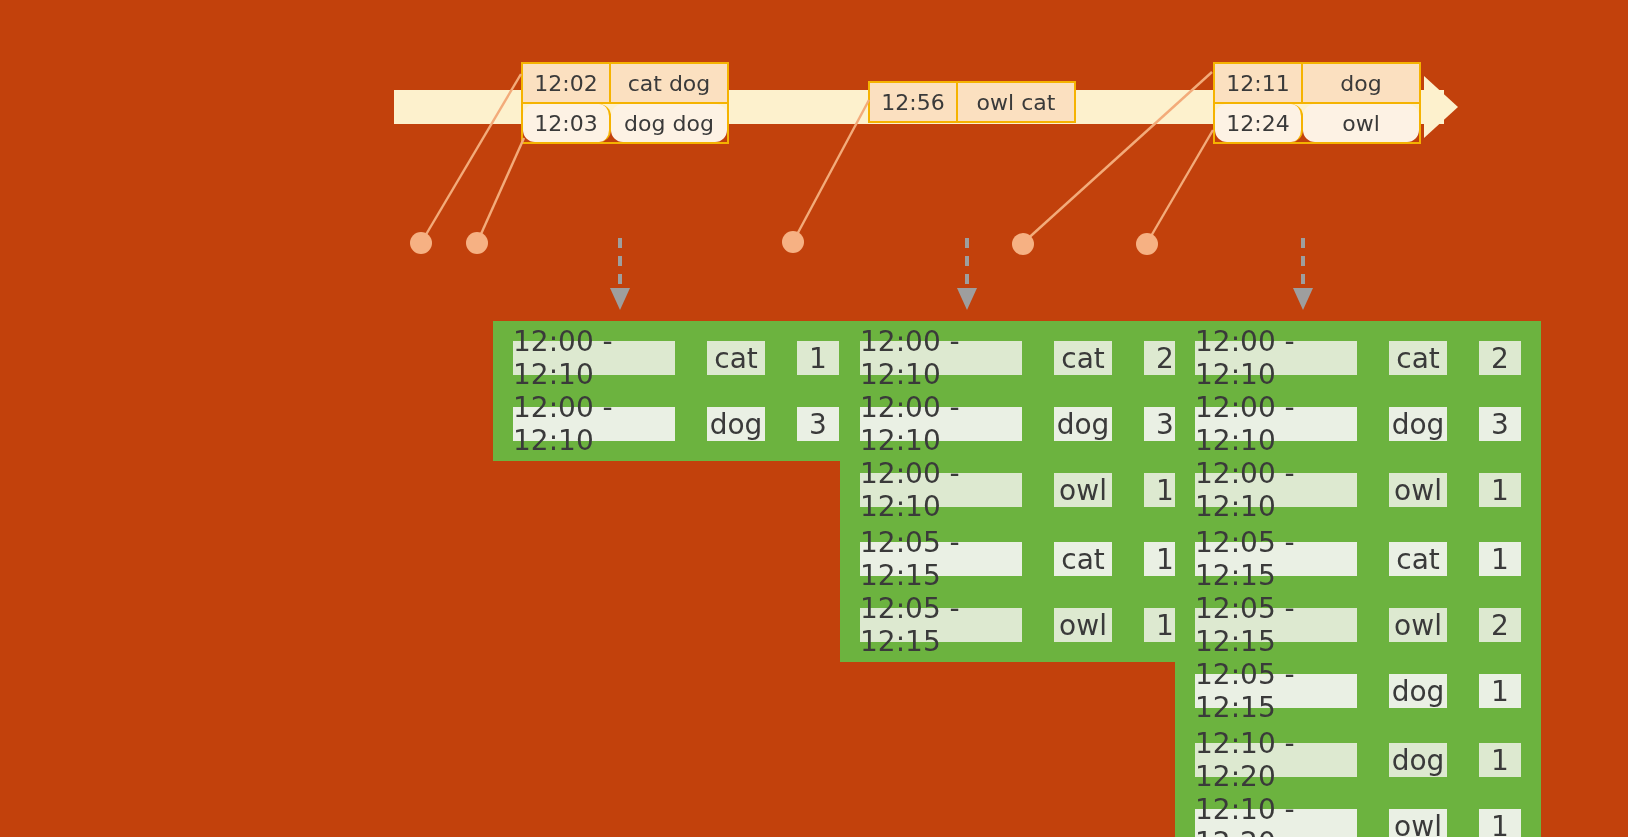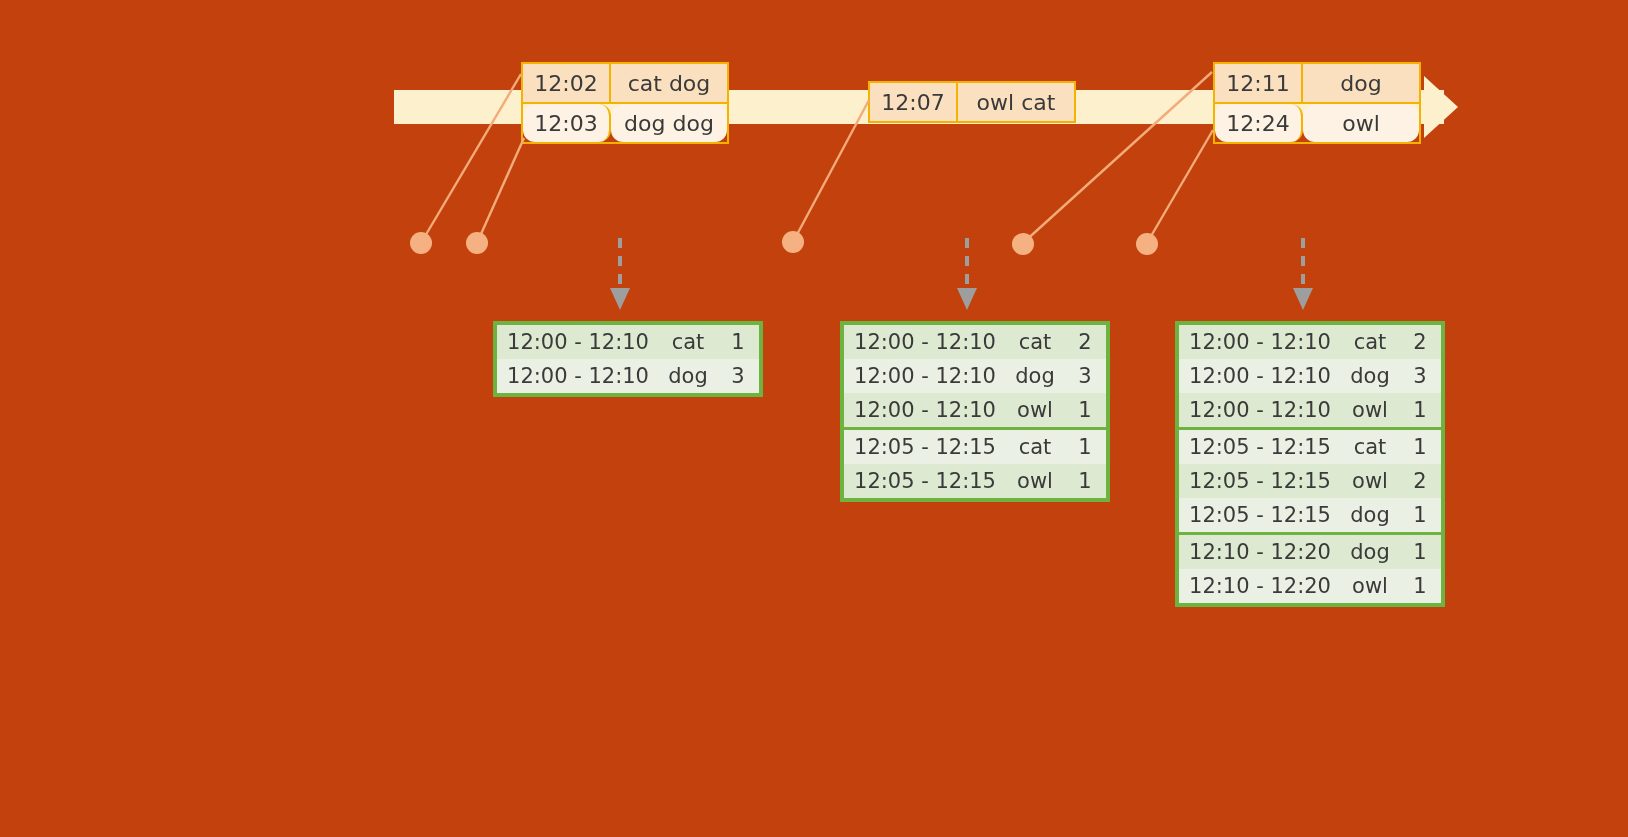--- a/index.html
+++ b/index.html
@@ -62,23 +62,23 @@
 
   
   .rtable {
     position: absolute;
     border: 4px solid #6cb33f;
     background: #6cb33f;
   }
   .rt-row { display: flex; }
   .rt-cell {
     display: flex; align-items: center; justify-content: center;
-    font-size: 21px; color: #3a3a3a;
+    font-size: 28px; color: #3a3a3a;
     height: 34px;
-    margin: 0;
+    margin: 16px;
   }
   .rt-row.a .rt-cell { background: #dde9d0; }
   .rt-row.b .rt-cell { background: #eaf0e4; }
   .rt-row.sep { margin-top: 3px; }
   .c-window { width: 162px; }
   .c-key    { width: 58px; text-align: right; }
   .c-count  { width: 42px; }
 </style>
 </head>
 <body>
@@ -94,21 +94,21 @@
       <div class="evt-cell evt-words">cat dog</div>
     </div>
     <div class="evt-row light">
       <div class="evt-cell evt-time">12:03</div>
       <div class="evt-cell evt-words">dog dog</div>
     </div>
   </div>
 
   <div class="evt-group" id="eg1" style="left:868px; top:81px;">
     <div class="evt-row shade">
-      <div class="evt-cell evt-time">12:07</div>
+      <div class="evt-cell evt-time">12:56</div>
       <div class="evt-cell evt-words">owl cat</div>
     </div>
   </div>
 
   <div class="evt-group" id="eg2" style="left:1213px; top:62px;">
     <div class="evt-row shade">
       <div class="evt-cell evt-time">12:11</div>
       <div class="evt-cell evt-words">dog</div>
     </div>
     <div class="evt-row light">

